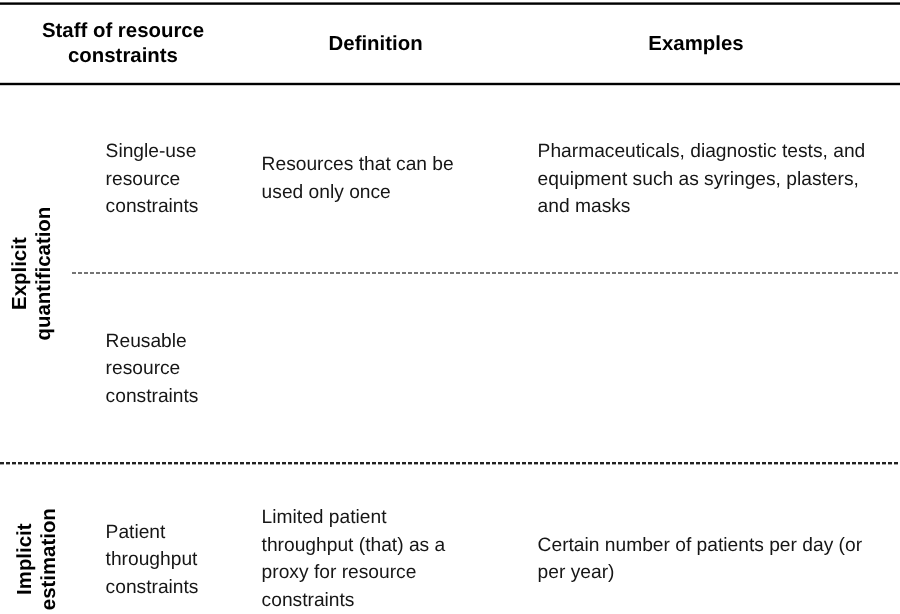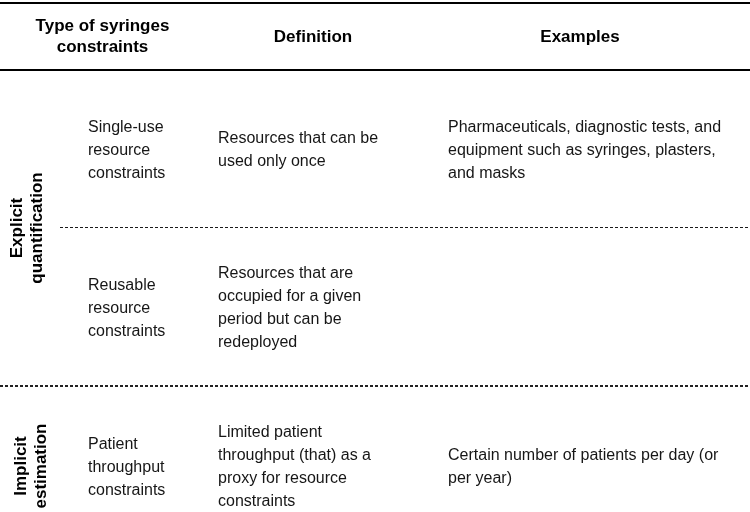--- a/index.html
+++ b/index.html
@@ -105,21 +105,21 @@
 <body>
 
 <div class="page">
 
   <div class="rule-solid rule-top"></div>
   <div class="rule-solid rule-header"></div>
   <div class="sep-dotted"></div>
   <div class="sep-dashed"></div>
 
   <div class="hcell h-type">
-    <span>Type of syringes
+    <span>Staff of resource
 constraints</span>
   </div>
   <div class="hcell h-def">
     <span>Definition</span>
   </div>
   <div class="hcell h-examples">
     <span>Examples</span>
   </div>
 
   <div class="vlabel-anchor vlabel-explicit">
@@ -143,26 +143,20 @@
     <span>Pharmaceuticals, diagnostic tests, and
 equipment such as syringes, plasters,
 and masks</span>
   </div>
 
   <div class="cell col-type row-2">
     <span>Reusable
 resource
 constraints</span>
   </div>
-  <div class="cell col-def row-2">
-    <span>Resources that are
-occupied for a given
-period but can be
-redeployed</span>
-  </div>
 
   <div class="cell col-type row-3">
     <span>Patient
 throughput
 constraints</span>
   </div>
   <div class="cell col-def row-3">
     <span>Limited patient
 throughput (that) as a
 proxy for resource

